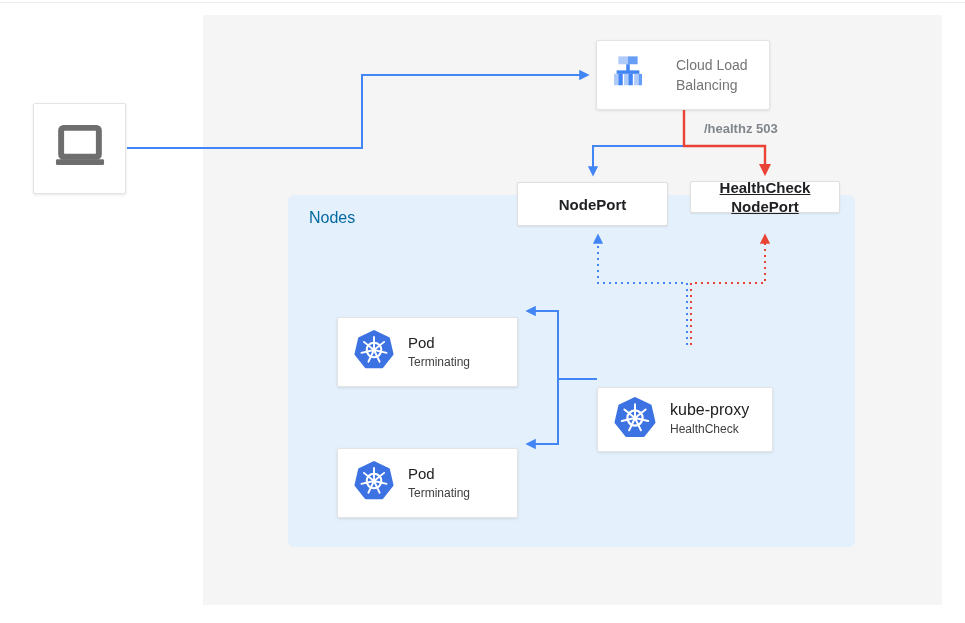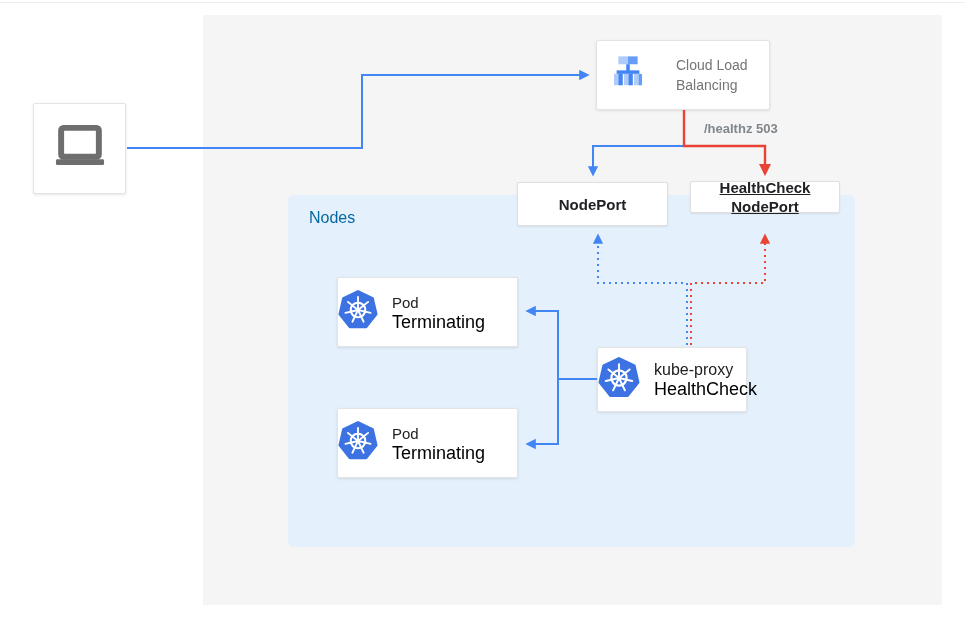--- a/index.html
+++ b/index.html
@@ -32,26 +32,26 @@
   .lb-title{font-size:14px;line-height:20px;color:#757575;}
   .port-box{
     position:absolute;background:#fff;border:1px solid #dfdfdf;
     box-shadow:0 1px 2px rgba(0,0,0,.08);border-radius:2px;
     display:flex;flex-direction:column;align-items:center;justify-content:center;
     box-sizing:border-box;z-index:3;
     font-size:15px;font-weight:bold;color:#202124;line-height:19px;text-align:center;
   }
   .nodeport-box{left:517px;top:182px;width:151px;height:44px;}
   .hc-box{left:690px;top:181px;width:150px;height:32px;text-decoration:underline;}
-  .k8s-card{gap:14px;padding-left:0;z-index:3;}
+  .k8s-card{gap:14px;padding-left:16px;z-index:3;margin-top:40px;}
   .pod1{left:337px;top:277px;width:181px;height:70px;}
   .pod2{left:337px;top:408px;width:181px;height:70px;}
-  .kproxy{left:597px;top:347px;width:150px;height:65px;}
+  .kproxy{left:597px;top:347px;width:176px;height:65px;}
   .k8s-title{font-size:15px;color:#212121;line-height:20px;}
-  .k8s-sub{font-size:18px;color:#000000;line-height:19px;}
+  .k8s-sub{font-size:12px;color:#404040;line-height:19px;}
   .kproxy .k8s-title{font-size:16px;}
   .health-label{
     position:absolute;left:696px;top:121px;
     font-size:13px;font-weight:bold;color:#80868b;z-index:3;margin-left:8px;
   }
   svg.wires{position:absolute;left:0;top:0;z-index:4;pointer-events:none;}
   .zc{z-index:3;}
 </style>
 </head>
 <body>

